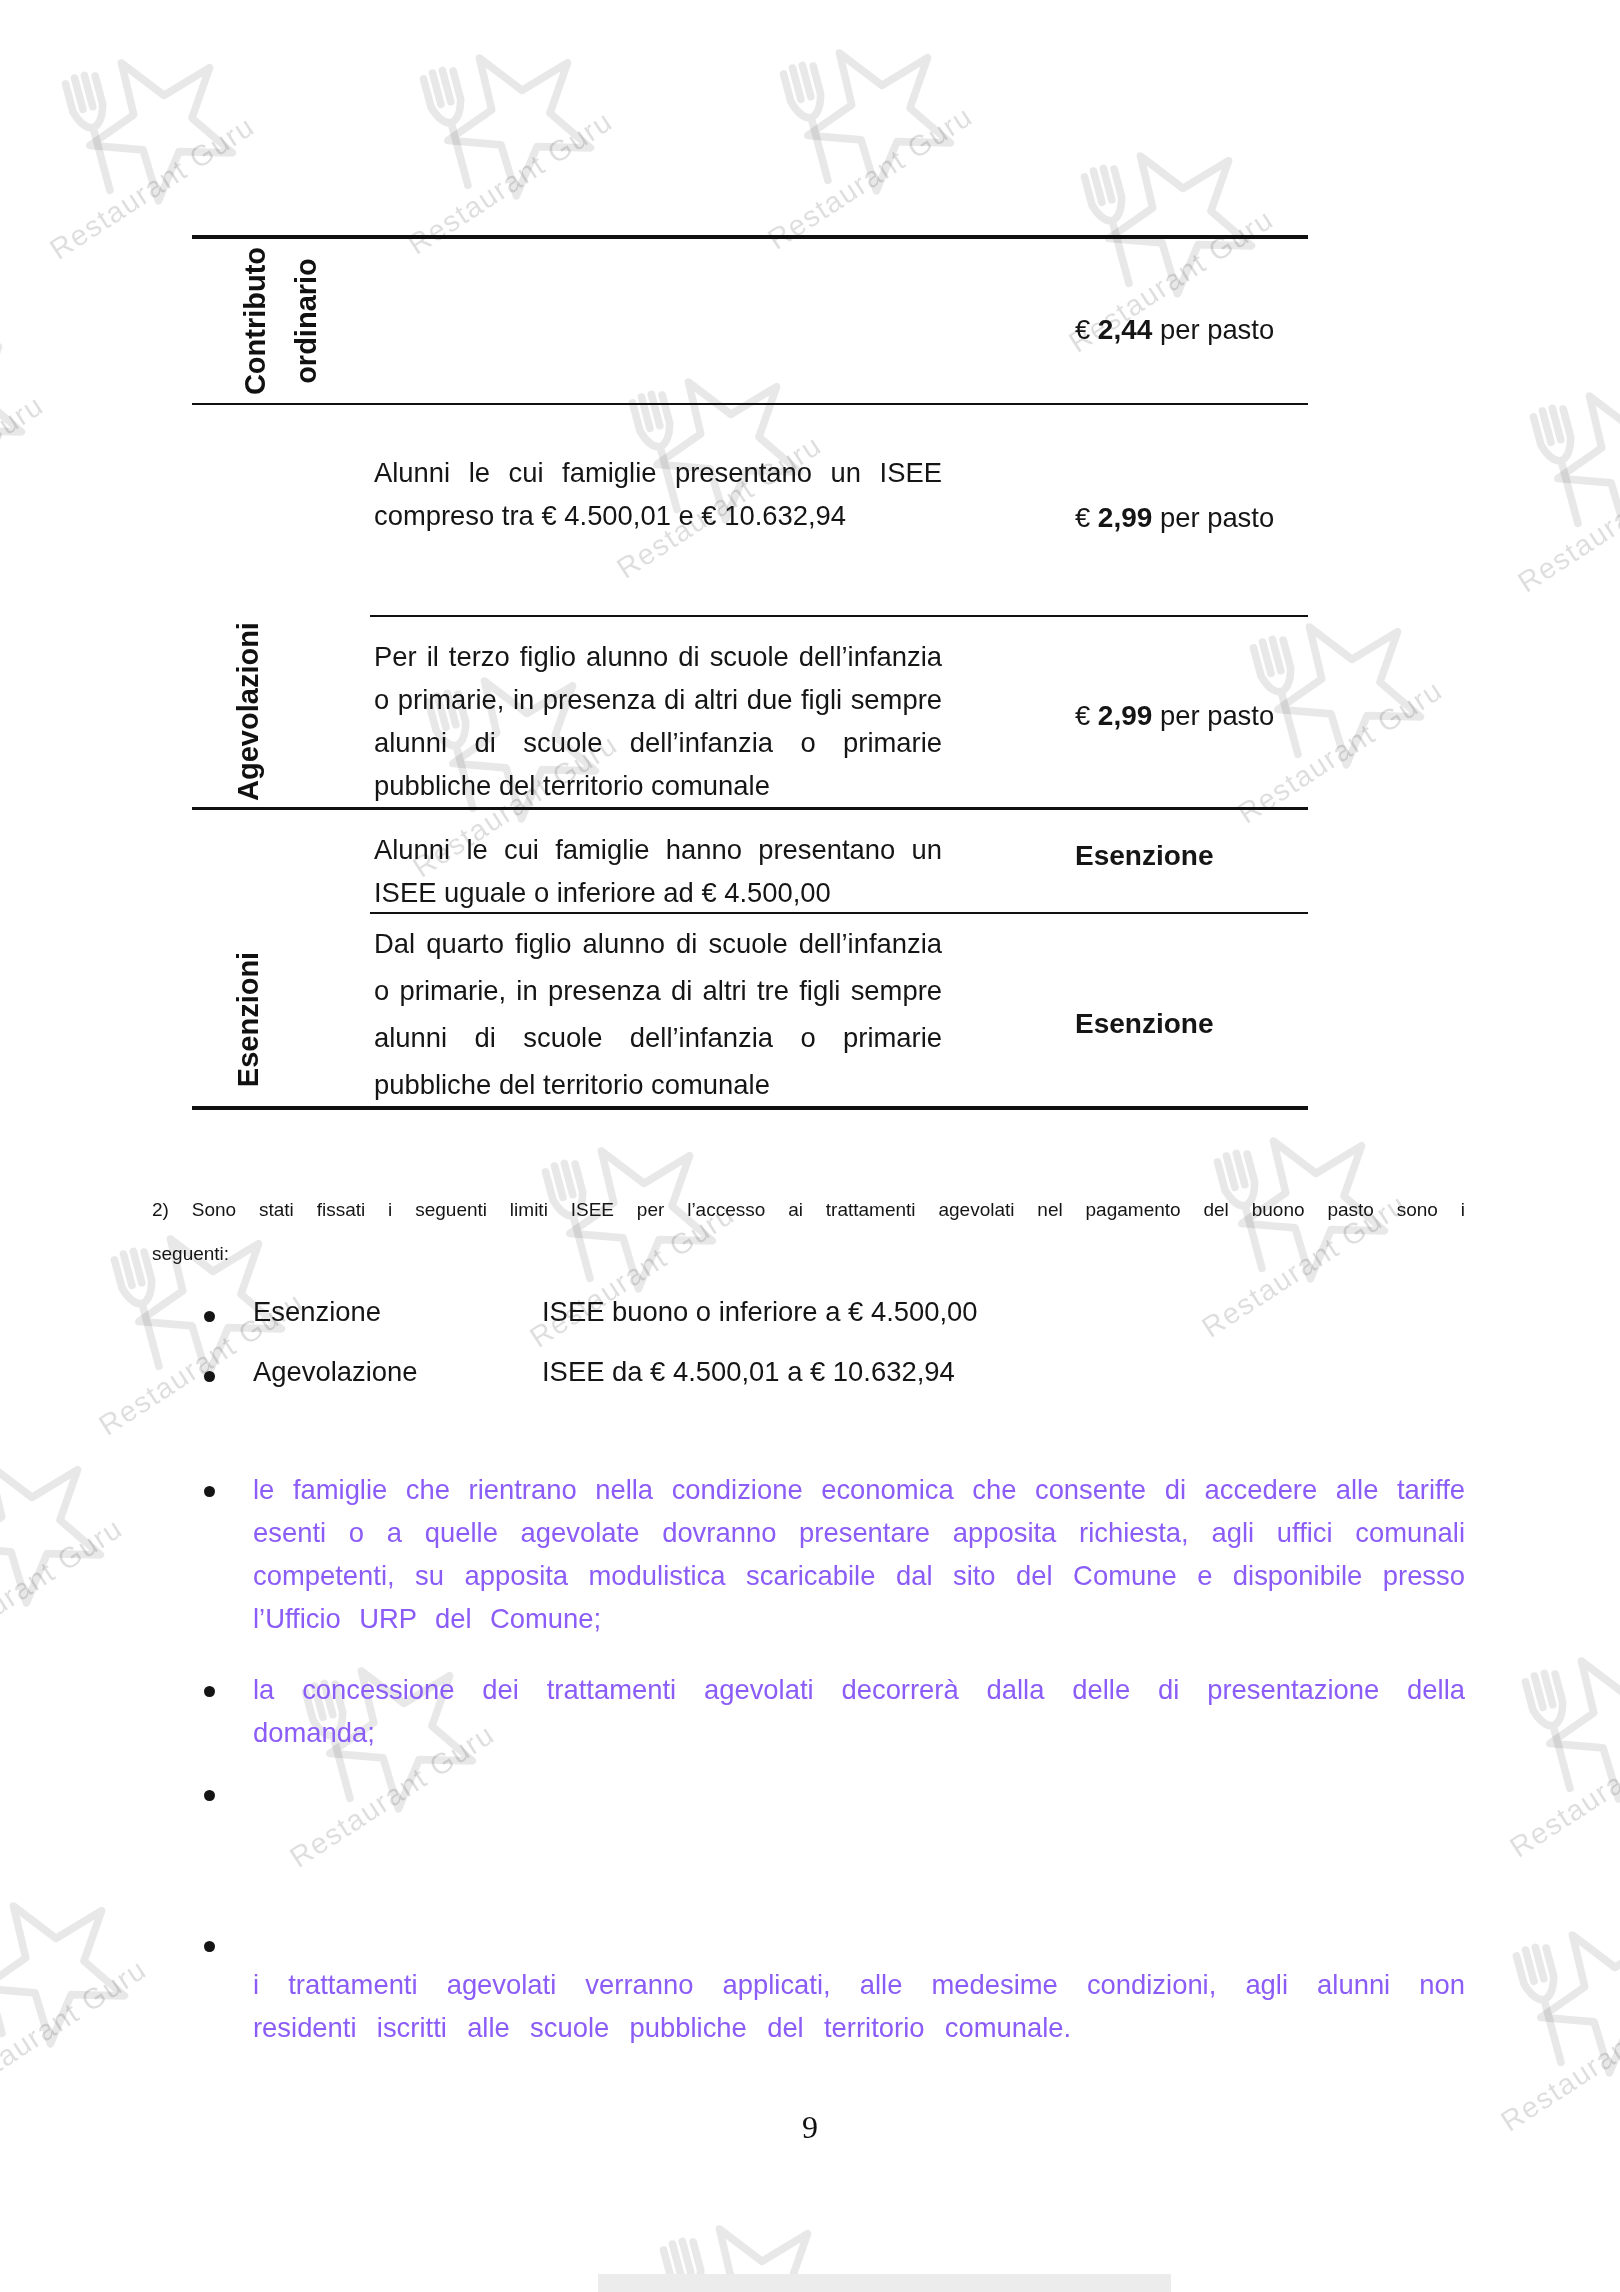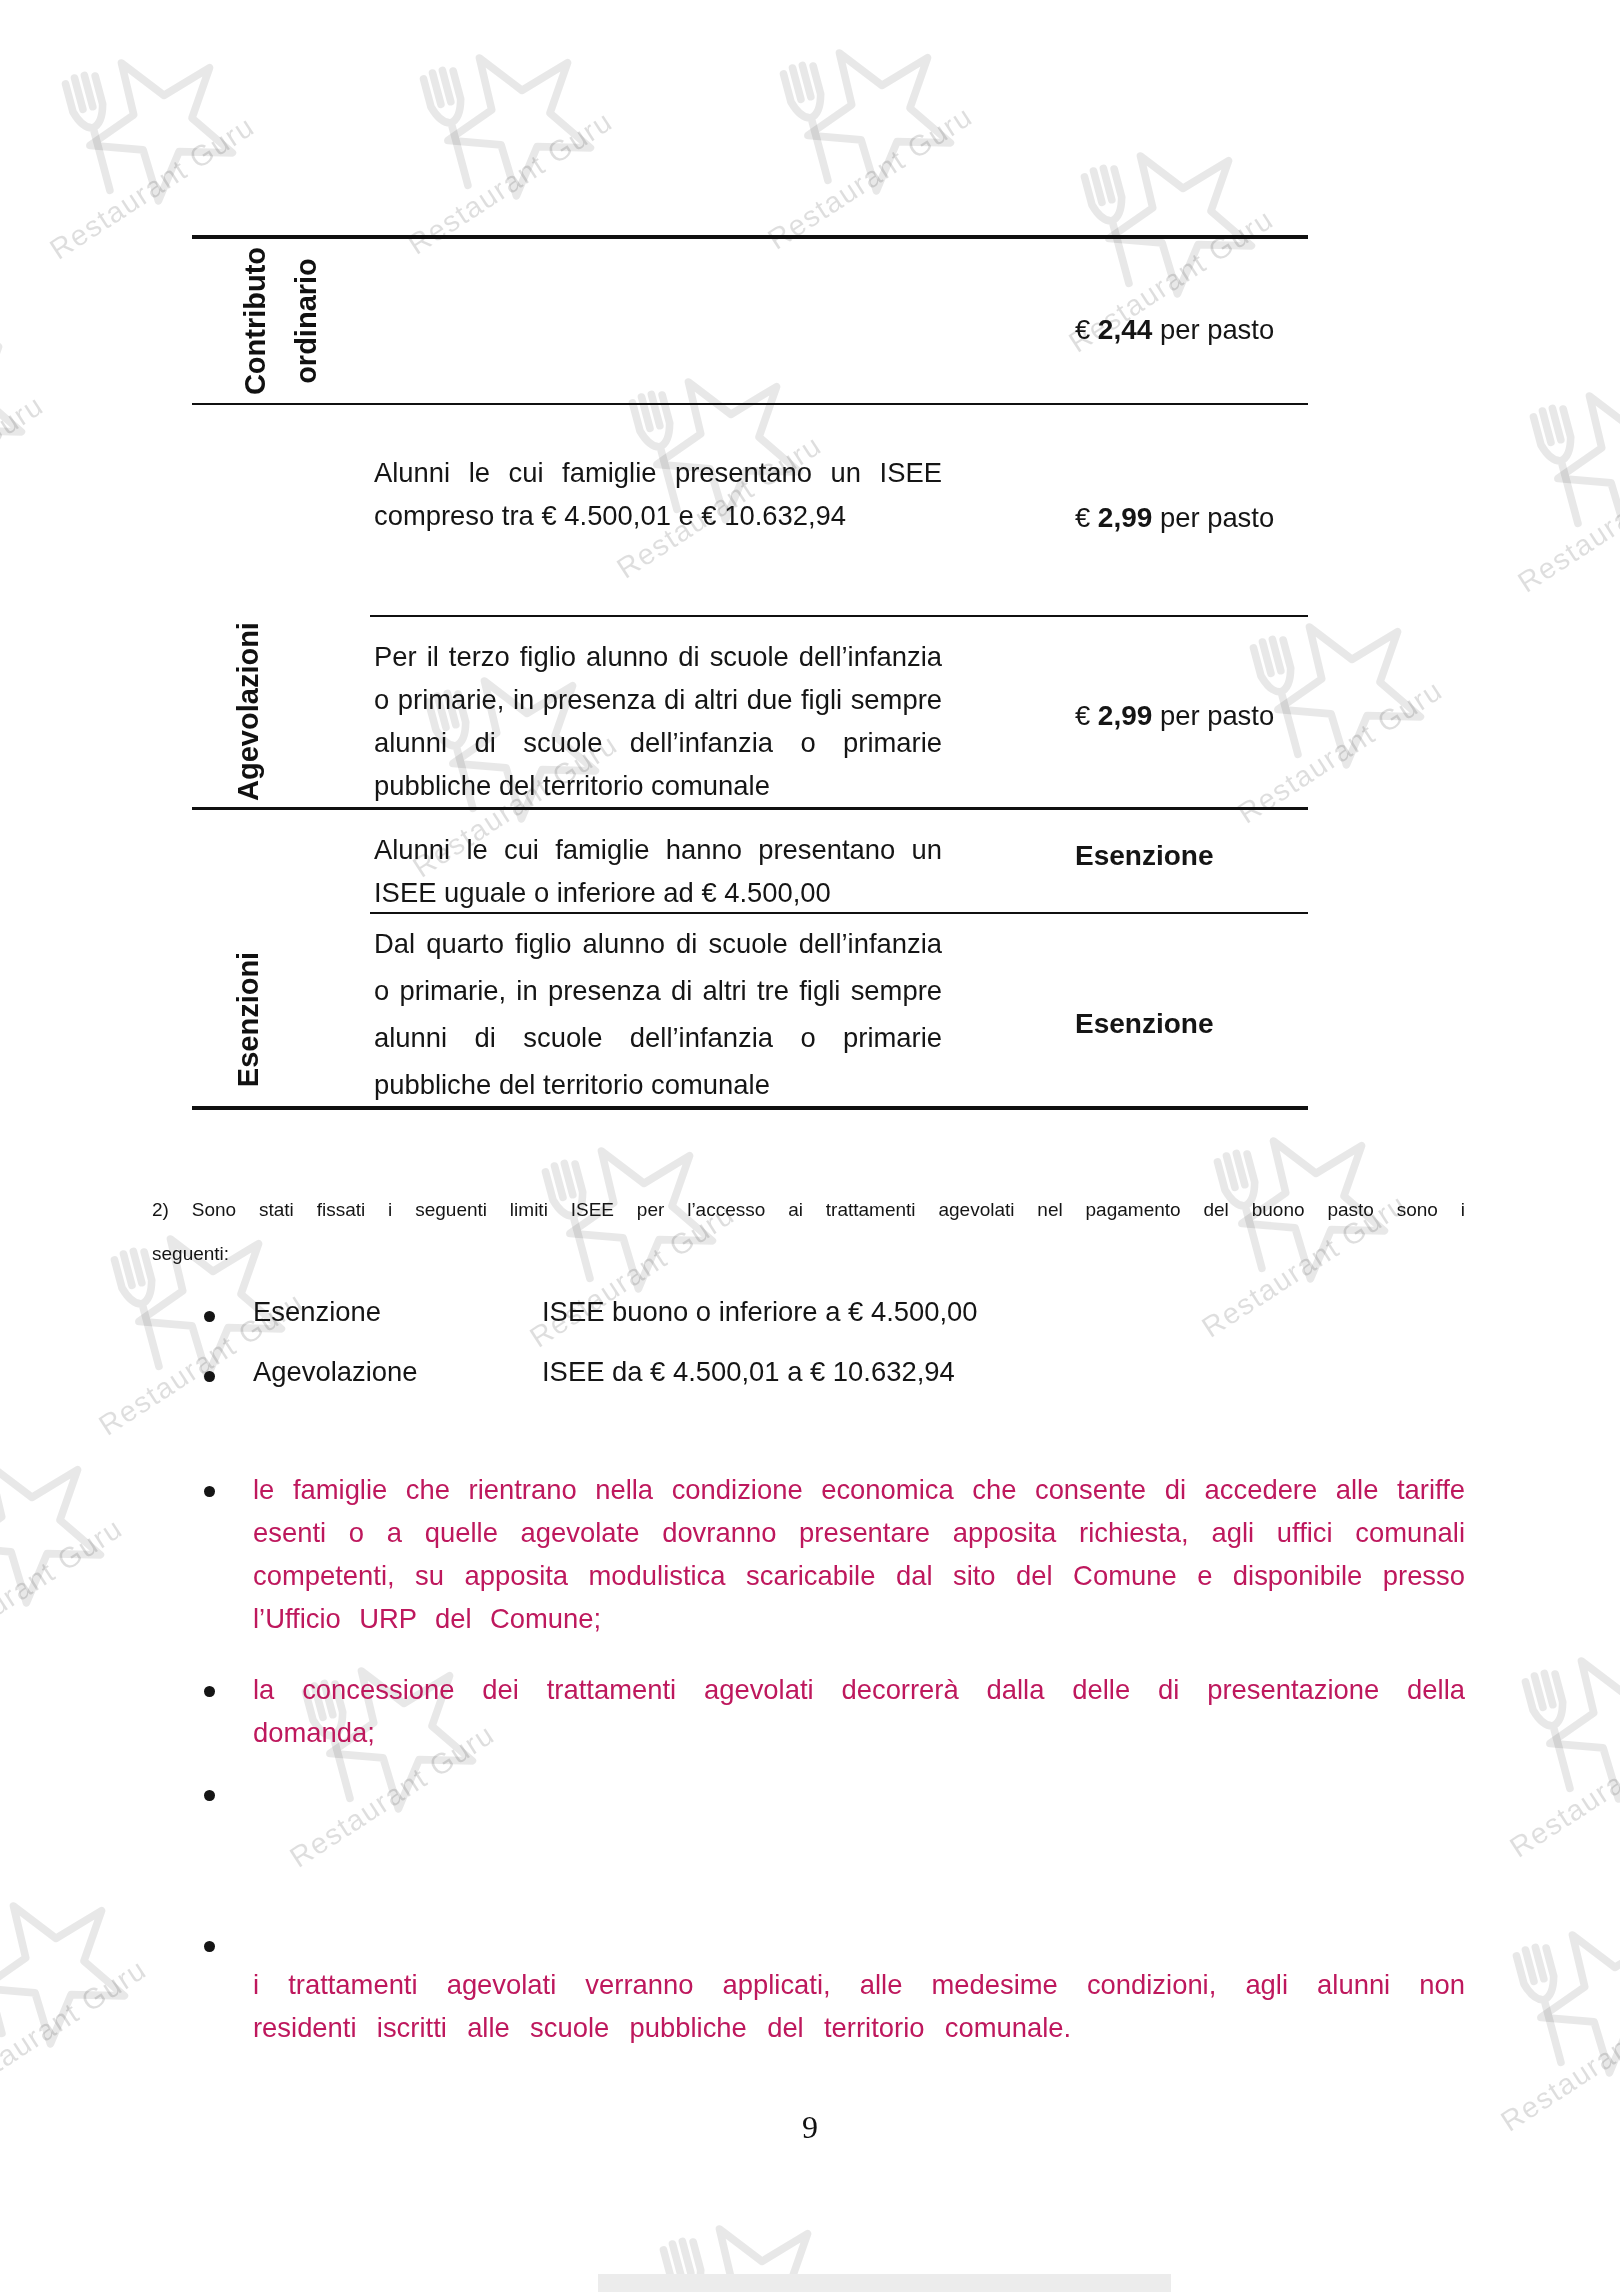--- a/index.html
+++ b/index.html
@@ -38,21 +38,21 @@
   .ws15 { word-spacing:14.7px; }
   .plain { text-align:left; word-spacing:normal; }
   .dot {
     position:absolute; width:10.8px; height:10.8px; border-radius:50%;
     background:#151515;
   }
   .dterm { position:absolute; left:253px; font-size:27.4px; color:#151515; }
   .ddef  { position:absolute; left:542px; font-size:27.4px; color:#151515; }
   .bullet-item {
     position:absolute; left:253px; width:1212px;
-    font-size:27.4px; line-height:43px; text-align:justify; color:#be185d;
+    font-size:27.4px; line-height:43px; text-align:justify; color:#8b5cf6;
   }
   .ws11 { word-spacing:10.8px; } .ws12 { word-spacing:11.8px; }
   .ws13 { word-spacing:12.7px;margin-top:40px; } .wsb3 { word-spacing:14.7px; }
   .pagenum {
     position:absolute; left:0; top:2109px; width:1620px; text-align:center;
     font-family:"Liberation Serif", serif; font-size:32px; color:#111;
   }
   .artifact { position:absolute; background:#ececec; }
 </style>
 </head>

